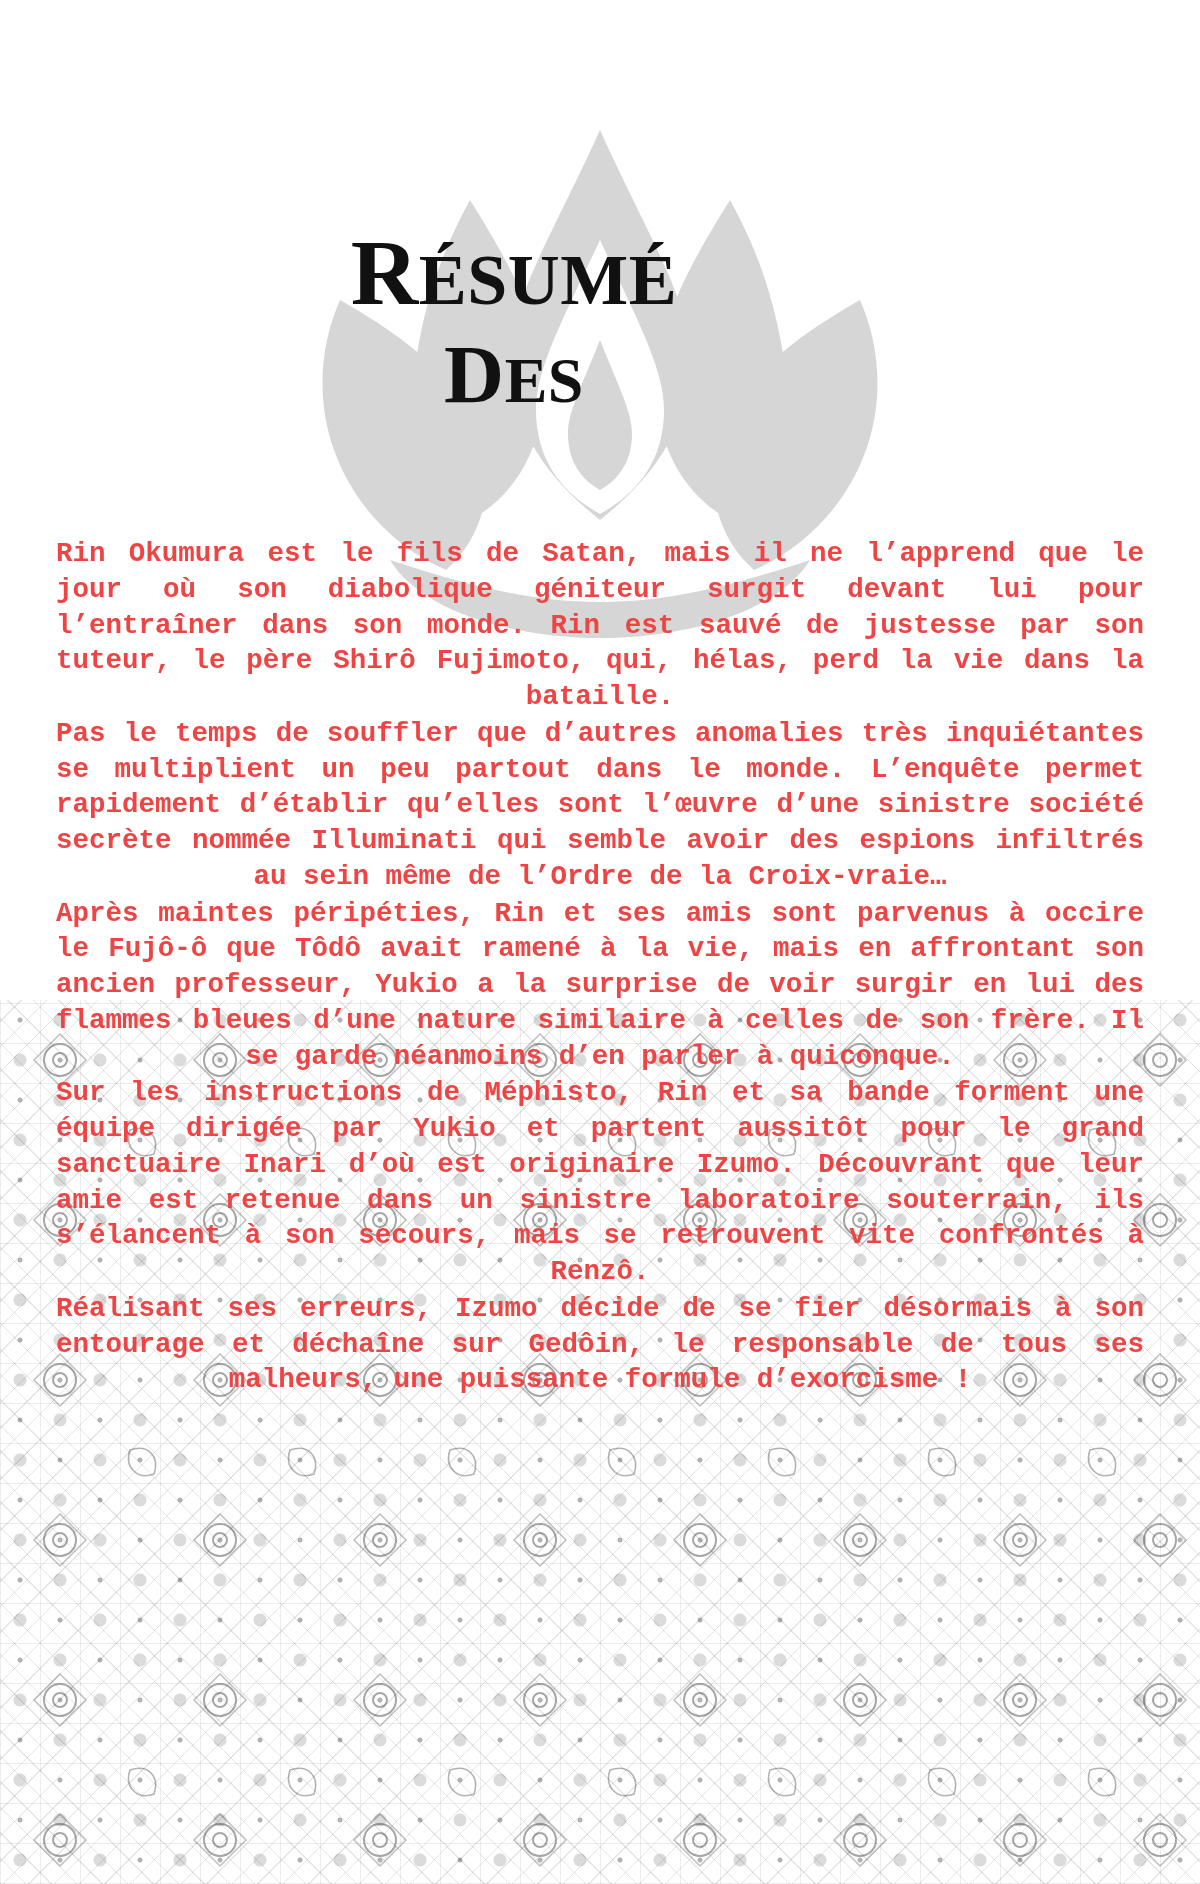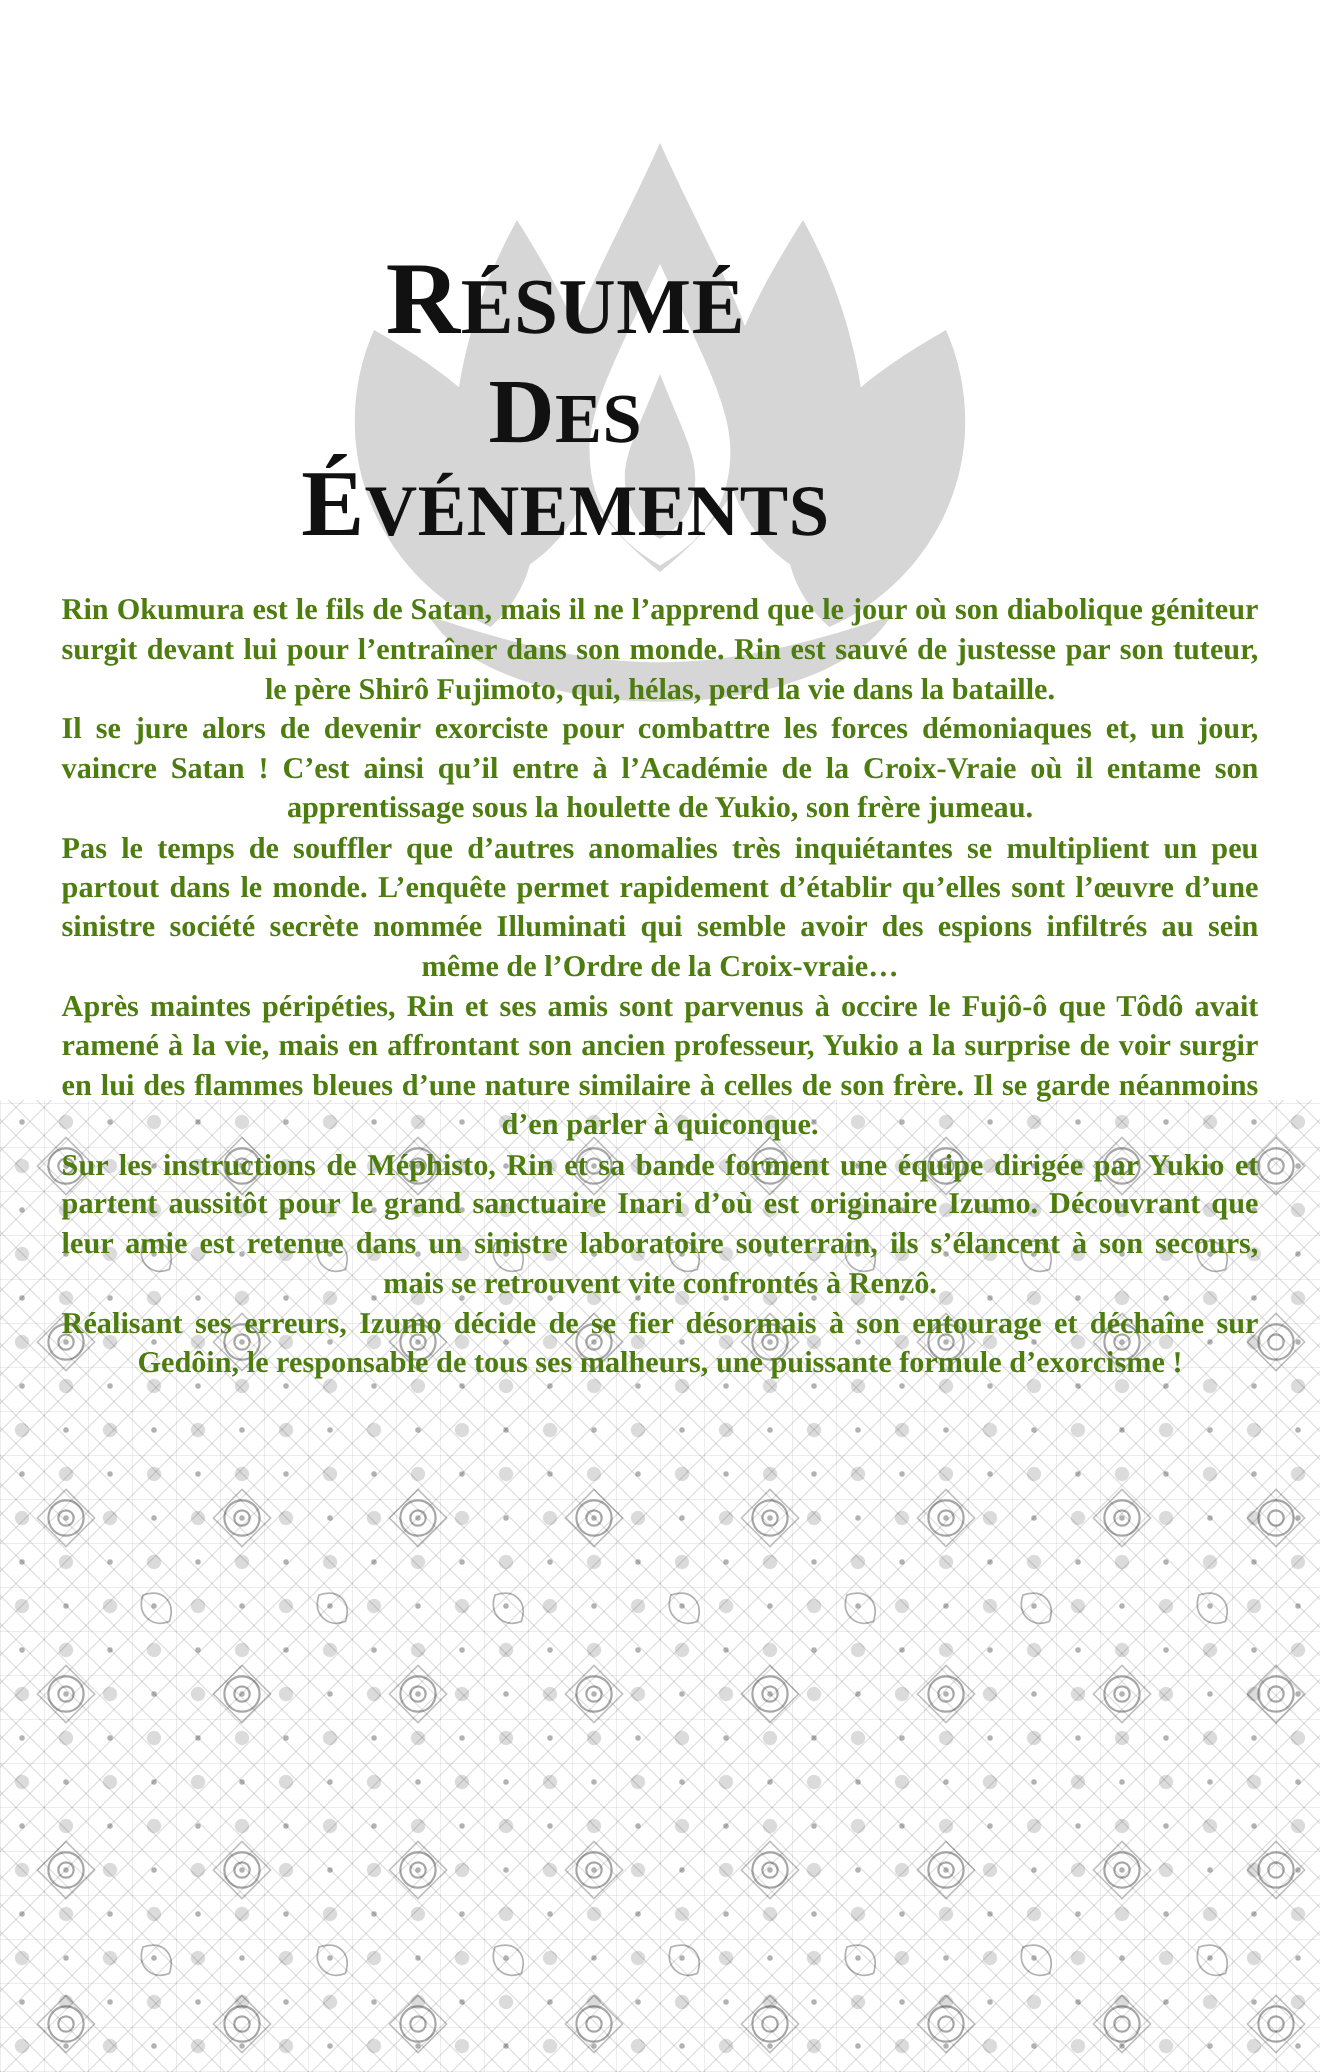--- a/index.html
+++ b/index.html
@@ -88,22 +88,22 @@
   
   .summary-body {
     position: absolute;
     left: 56px;
     top: 536px;
     width: 1088px;
     text-align: center;
     font-size: 27.5px;
     line-height: 1.30;
     font-weight: bold;
-    color: #4d7c0f;
-    font-family: Liberation Serif, serif;
+    color: #ef4444;
+    font-family: Liberation Mono, monospace;
   }
   .summary-body p {
     margin: 0 0 1px 0;
     text-align: justify;
     text-align-last: center;
     hyphens: none;
   }
   .summary-body p:last-child { margin-bottom: 12px; }
 </style>
 </head>
@@ -213,23 +213,21 @@
         <use href="#cornerleaf" x="770" y="770"></use>
         <use href="#cornerleaf" x="930" y="770"></use>
       <use href="#cornerleaf" x="1090" y="770"></use>
     </g>
   </svg>
 </div>
 
 <div class="title-block">
   <div class="title-line title-1"><span class="cap">R</span>ÉSUMÉ</div>
   <div class="title-line title-2"><span class="cap">D</span>ES</div>
-  <div class="title-line title-3"><span class="cap">É</span>VÉNEMENTS</div>
 </div>
 
 <div class="summary-body">
   <p>Rin Okumura est le fils de Satan, mais il ne l’apprend que le jour où son diabolique géniteur surgit devant lui pour l’entraîner dans son monde. Rin est sauvé de justesse par son tuteur, le père Shirô Fujimoto, qui, hélas, perd la vie dans la bataille.</p>
-  <p>Il se jure alors de devenir exorciste pour combattre les forces démoniaques et, un jour, vaincre Satan ! C’est ainsi qu’il entre à l’Académie de la Croix-Vraie où il entame son apprentissage sous la houlette de Yukio, son frère jumeau.</p>
   <p>Pas le temps de souffler que d’autres anomalies très inquiétantes se multiplient un peu partout dans le monde. L’enquête permet rapidement d’établir qu’elles sont l’œuvre d’une sinistre société secrète nommée Illuminati qui semble avoir des espions infiltrés au sein même de l’Ordre de la Croix-vraie…</p>
   <p>Après maintes péripéties, Rin et ses amis sont parvenus à occire le Fujô-ô que Tôdô avait ramené à la vie, mais en affrontant son ancien professeur, Yukio a la surprise de voir surgir en lui des flammes bleues d’une nature similaire à celles de son frère. Il se garde néanmoins d’en parler à quiconque.</p>
   <p>Sur les instructions de Méphisto, Rin et sa bande forment une équipe dirigée par Yukio et partent aussitôt pour le grand sanctuaire Inari d’où est originaire Izumo. Découvrant que leur amie est retenue dans un sinistre laboratoire souterrain, ils s’élancent à son secours, mais se retrouvent vite confrontés à Renzô.</p>
   <p>Réalisant ses erreurs, Izumo décide de se fier désormais à son entourage et déchaîne sur Gedôin, le responsable de tous ses malheurs, une puissante formule d’exorcisme !</p>
 </div>
 
 </body></html>

